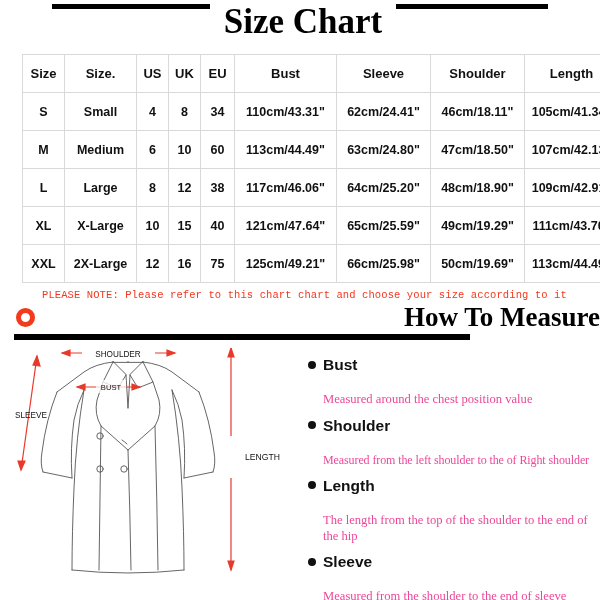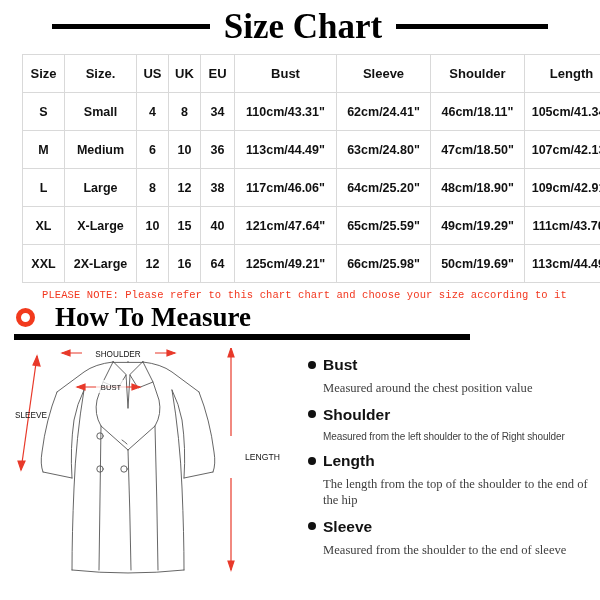--- a/index.html
+++ b/index.html
@@ -16,21 +16,21 @@
   .page {
     position: relative;
     width: 600px;
     height: 600px;
     background: #ffffff;
   }
 
   
   .title-row {
     display: flex;
-    align-items: center;
+    align-items: flex-start;
     justify-content: center;
     gap: 14px;
     height: 48px;
     padding: 4px 22px 0 22px;
     box-sizing: border-box;
   }
   .title-rule {
     height: 5px;
     background: #000000;
     flex: 0 0 auto;
@@ -92,20 +92,21 @@
   }
 
   
   .htm {
     position: relative;
     padding: 1px 0 0 16px;
     display: flex;
     align-items: center;
     gap: 20px;
     height: 30px;
+    justify-content: space-between;
   }
   .htm-ring {
     width: 19px;
     height: 19px;
     border-radius: 50%;
     border: 5px solid #f23a1d;
     box-sizing: border-box;
     flex: 0 0 auto;
   }
   .htm-text {
@@ -158,29 +159,29 @@
   .m-title {
     font-family: "Liberation Sans", sans-serif;
     font-weight: 700;
     font-size: 15.5px;
     color: #111111;
     line-height: 1.1;
   }
   .m-desc {
     font-family: "Liberation Serif", serif;
     font-size: 12.6px;
-    color: #404040;
+    color: #ec4899;
     line-height: 1.25;
     padding-left: 15px;
-    margin-top: 8px;
+    margin-top: 19px;
     max-width: 268px;
   }
   .m-desc.mono {
-    font-family: Liberation Sans, sans-serif;
-    font-size: 10px;
+    font-family: Liberation Serif, serif;
+    font-size: 12px;
     letter-spacing: -0.1px;
   }
 </style>
 </head>
 <body>
 
 <div class="page">
 
   <div class="title-row">
     <div class="title-rule left"></div>
@@ -224,21 +225,21 @@
           <td>110cm/43.31"</td>
           <td>62cm/24.41"</td>
           <td>46cm/18.11"</td>
           <td>105cm/41.34"</td>
         </tr>
         <tr>
           <td>M</td>
           <td>Medium</td>
           <td>6</td>
           <td>10</td>
-          <td>36</td>
+          <td>60</td>
           <td>113cm/44.49"</td>
           <td>63cm/24.80"</td>
           <td>47cm/18.50"</td>
           <td>107cm/42.13"</td>
         </tr>
         <tr>
           <td>L</td>
           <td>Large</td>
           <td>8</td>
           <td>12</td>
@@ -257,21 +258,21 @@
           <td>121cm/47.64"</td>
           <td>65cm/25.59"</td>
           <td>49cm/19.29"</td>
           <td>111cm/43.70"</td>
         </tr>
         <tr>
           <td>XXL</td>
           <td>2X-Large</td>
           <td>12</td>
           <td>16</td>
-          <td>64</td>
+          <td>75</td>
           <td>125cm/49.21"</td>
           <td>66cm/25.98"</td>
           <td>50cm/19.69"</td>
           <td>113cm/44.49"</td>
         </tr>
       </tbody>
     </table>
   </div>
 
   <div class="note">PLEASE NOTE: Please refer to this chart chart and choose your size according to it</div>

